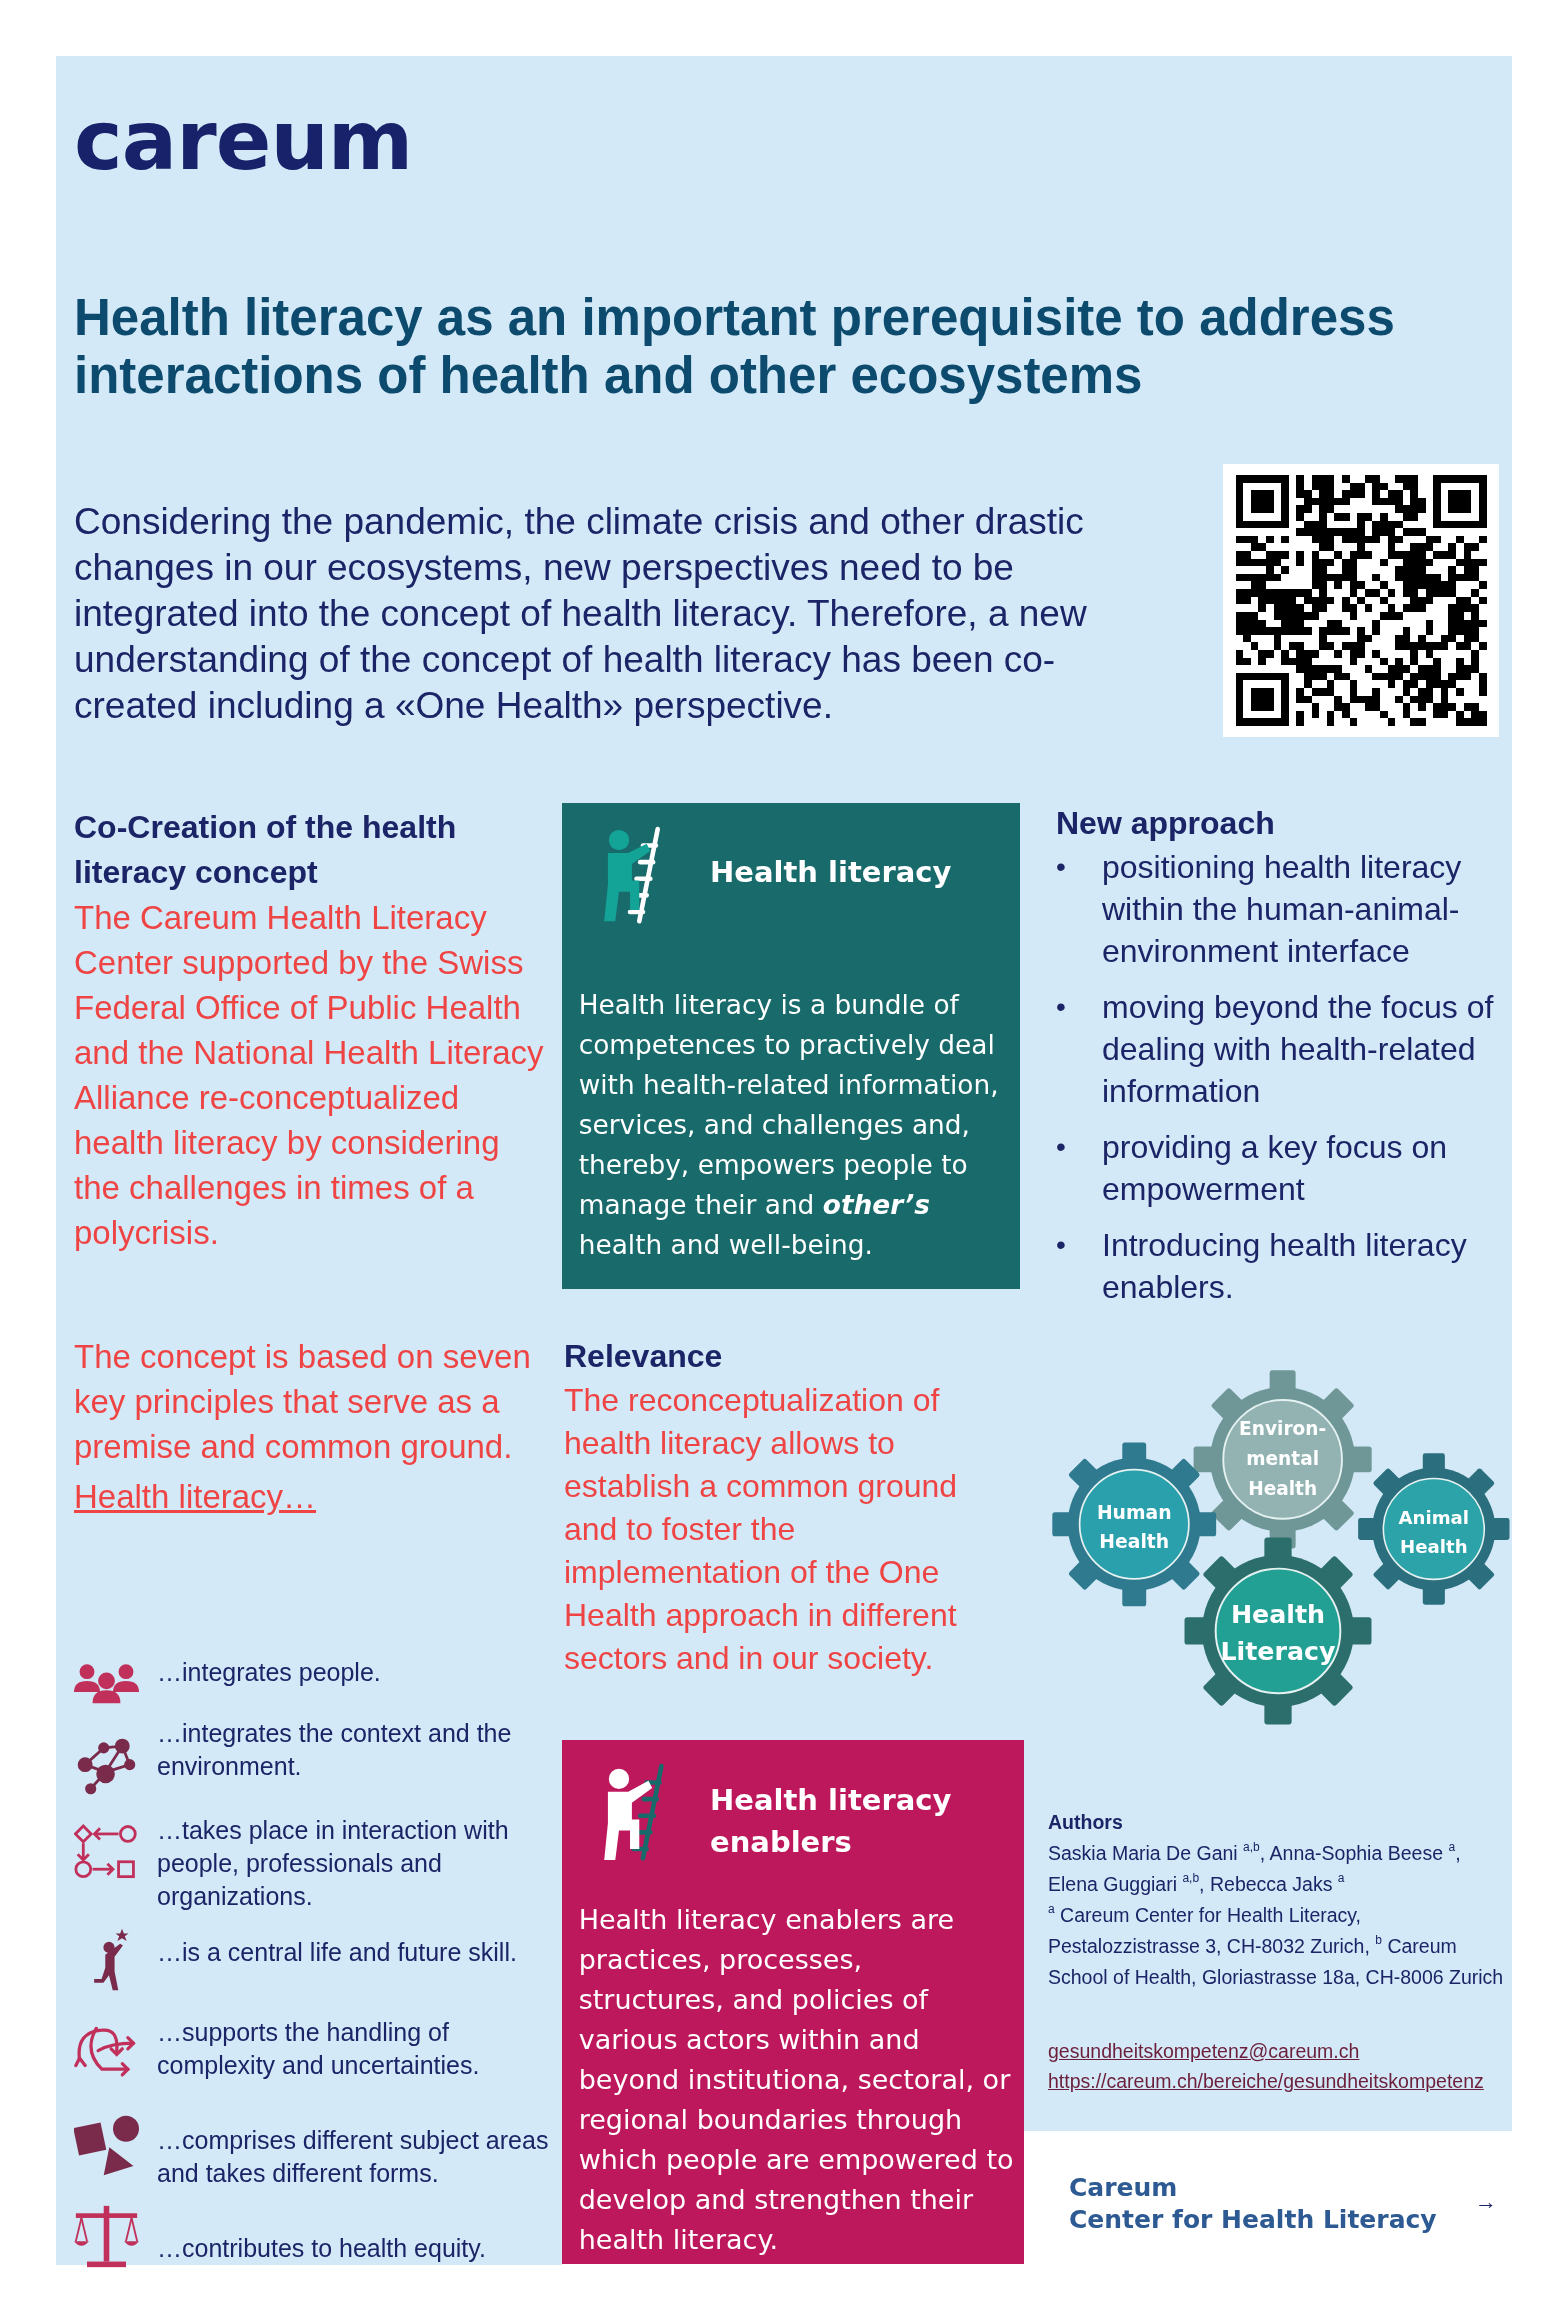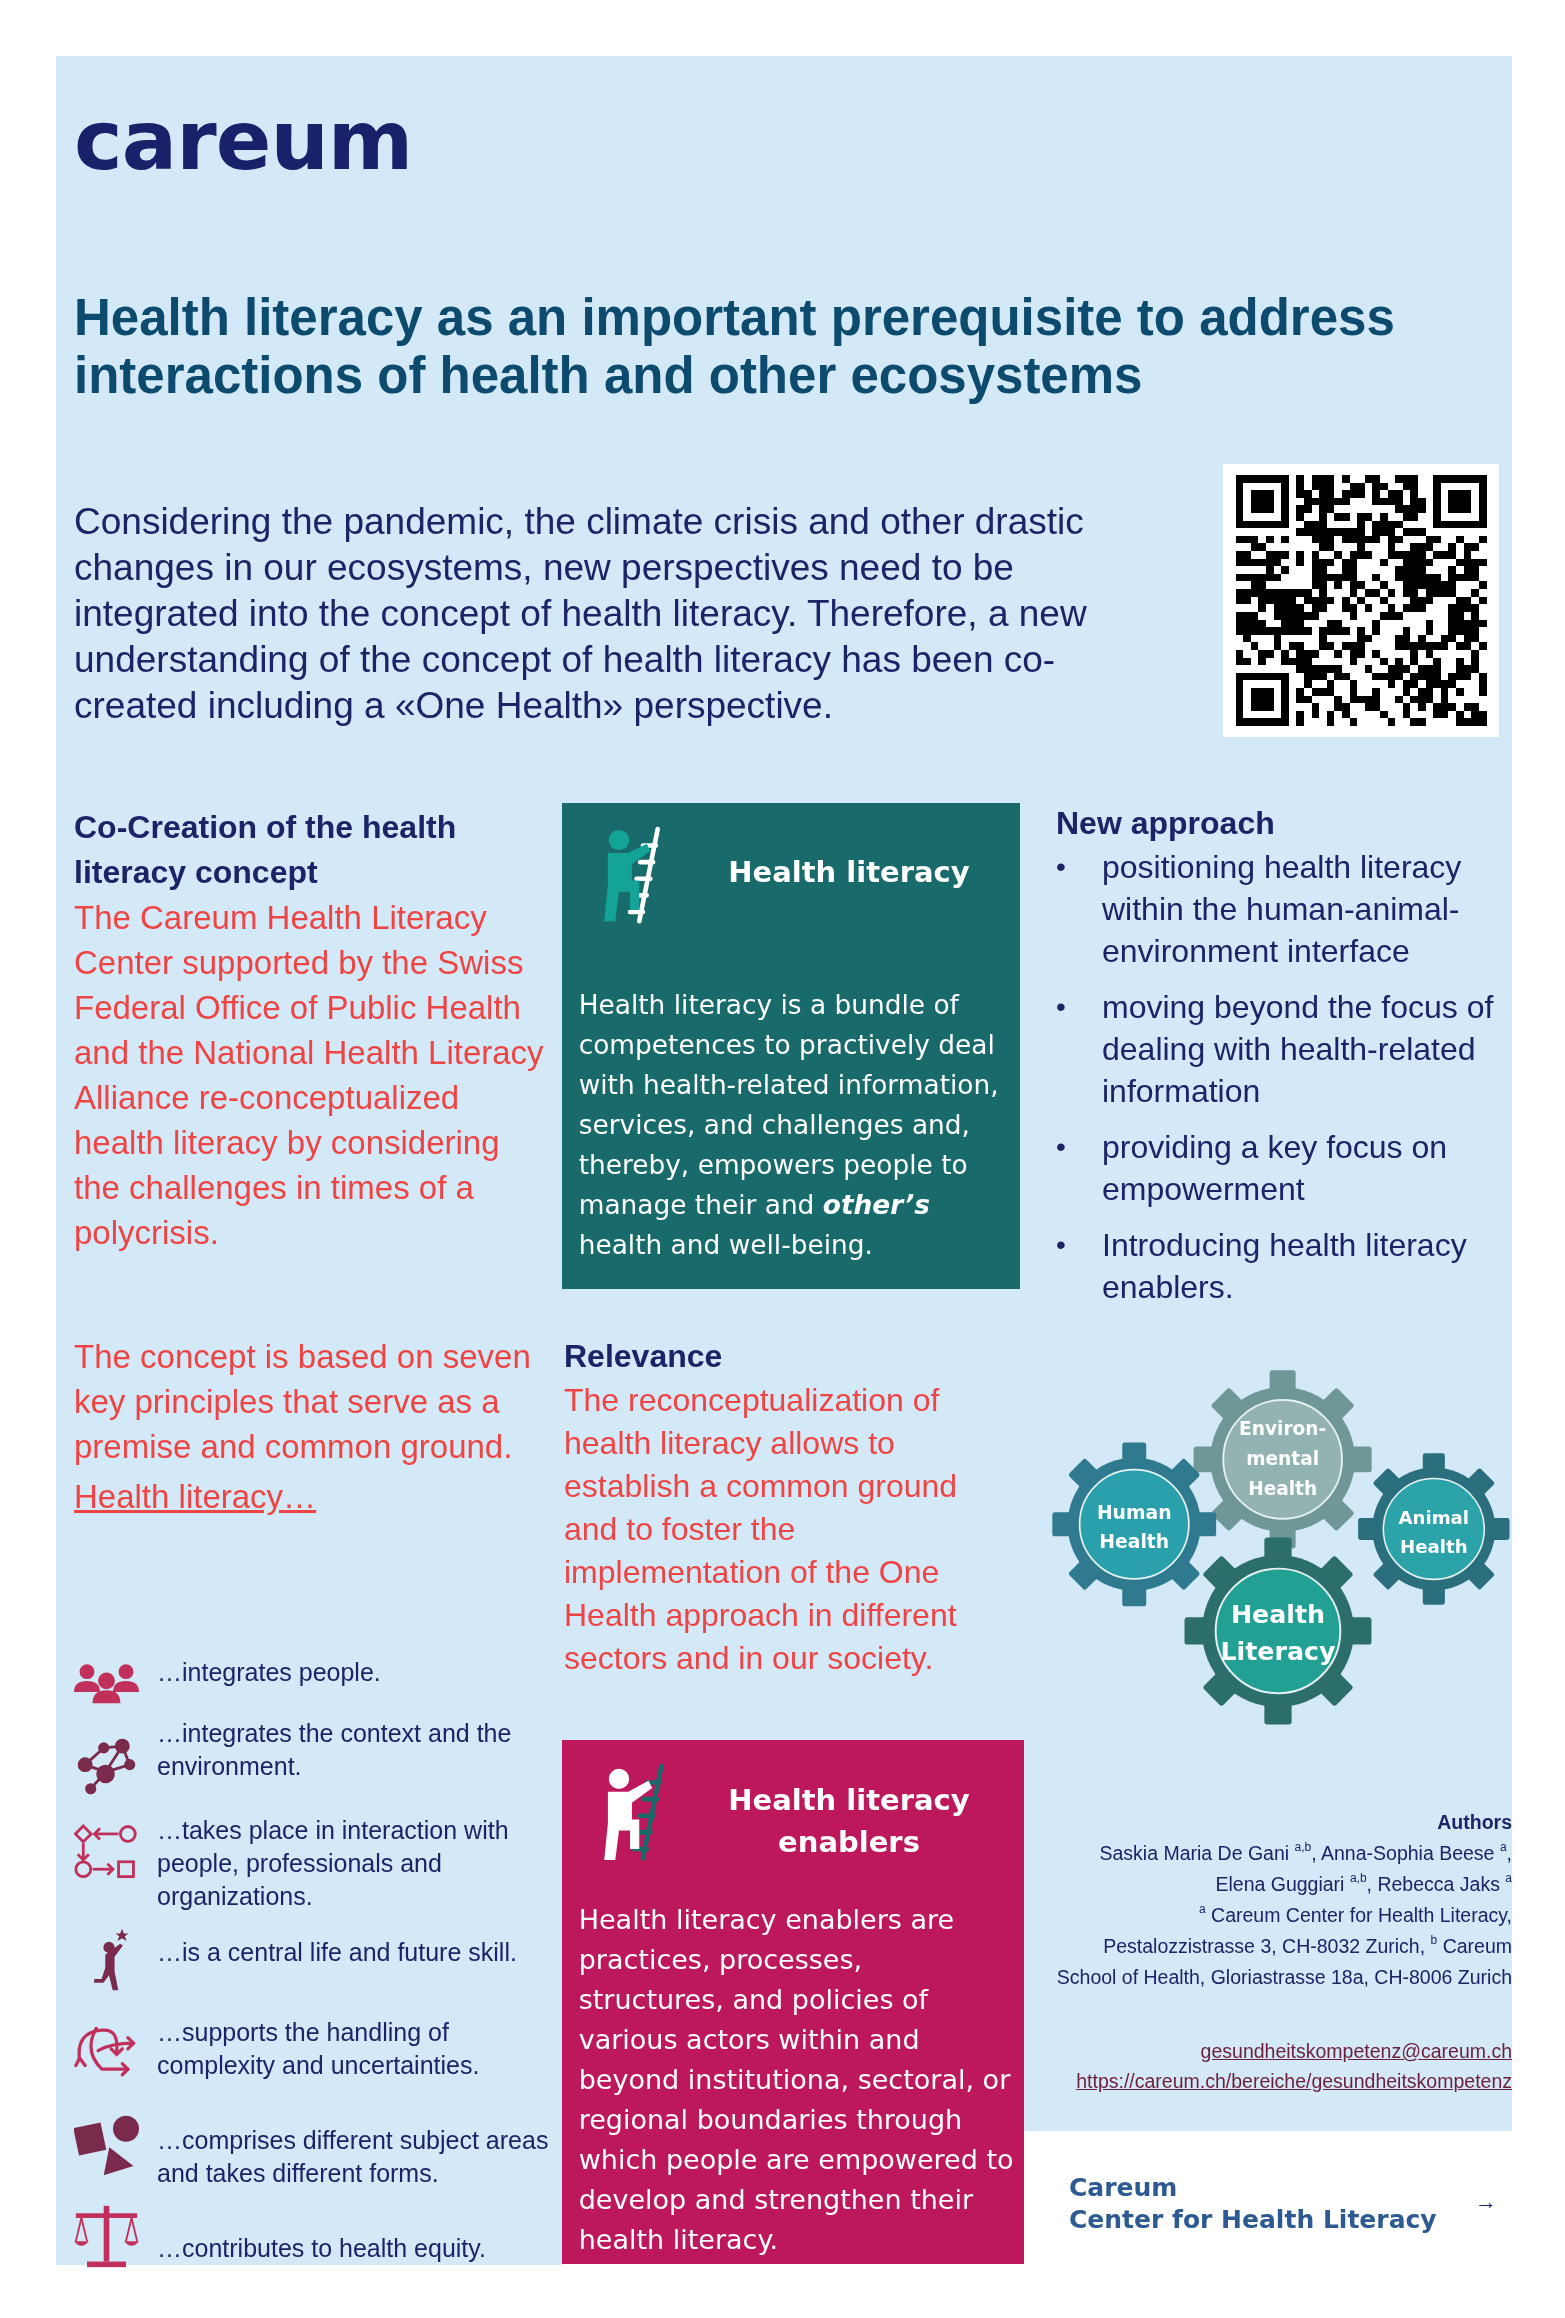--- a/index.html
+++ b/index.html
@@ -30,36 +30,36 @@
 
   .newapproach { position: absolute; left: 1056px; top: 801px; width: 455px; }
   .newapproach ul { list-style: none; }
   .newapproach li { position: relative; padding-left: 46px; font-size: 32px; line-height: 42px; margin-bottom: 14px; color: #1a2466; }
   .newapproach li .bullet { position: absolute; left: 0; top: 0; font-size: 28px; }
 
   .box { position: absolute; color: #fff; font-family: "DejaVu Sans", sans-serif; }
   .box-hl { left: 562px; top: 803px; width: 458px; height: 486px; background: #186a6b; }
   .box-en { left: 562px; top: 1740px; width: 462px; height: 524px; background: #be185d; }
   .box .icon { position: absolute; left: 33px; top: 22px; width: 83px; height: 102px; }
-  .box .box-title { position: absolute; font-weight: 700; font-size: 29px; line-height: 42px; text-align: center; }
+  .box .box-title { position: absolute; font-weight: 700; font-size: 29px; line-height: 42px; }
   .box-hl .box-title { left: 148px; top: 48px; width: 278px; }
   .box-en .box-title { left: 148px; top: 39px; width: 278px; }
   .box .box-text { position: absolute; left: 16.7px; font-size: 27px; line-height: 40px; width: 436px; }
   .box-hl .box-text { top: 182px; font-size: 26.4px; }
   .box-en .box-text { top: 160px; }
   .box-hl .box-text em { font-weight: 700; font-style: italic; text-align: center; }
 
   .principles { position: absolute; left: 74px; top: 1656px; width: 482px; }
   .principle { position: absolute; left: 0; width: 482px; }
   .principle .p-icon { position: absolute; left: 0; width: 65px; height: 65px; }
   .principle .p-text { position: absolute; left: 83px; font-size: 25px; line-height: 33px; color: #1a2466; width: 399px; }
 
   .gears { position: absolute; left: 1046px; top: 1362px; width: 464px; height: 371px; }
 
-  .authors { position: absolute; left: 1048px; top: 1807px; width: 464px; font-size: 19.5px; line-height: 31px; color: #1a2466; text-align: right; }
+  .authors { position: absolute; left: 1048px; top: 1807px; width: 464px; font-size: 19.5px; line-height: 31px; color: #1a2466; }
   .authors .a-head { font-weight: 700; }
   .authors sup { font-size: 12px; vertical-align: top; line-height: 1; position: relative; top: 2.8px; }
   .authors .links { margin-top: 43px; }
   .authors a { color: #6b1f3a; text-decoration: underline; display: block; line-height: 30px; }
 
   .footer-brand { position: absolute; left: 1069px; top: 2172px; font-family: "DejaVu Sans", sans-serif; font-weight: 700; font-size: 25px; line-height: 32px; color: #2d5a93; }
   .footer-arrow { position: absolute; left: 1475px; top: 2189px; font-size: 22px; color: #1a2466; font-weight: 700; }
 </style>
 </head>
 <body>

